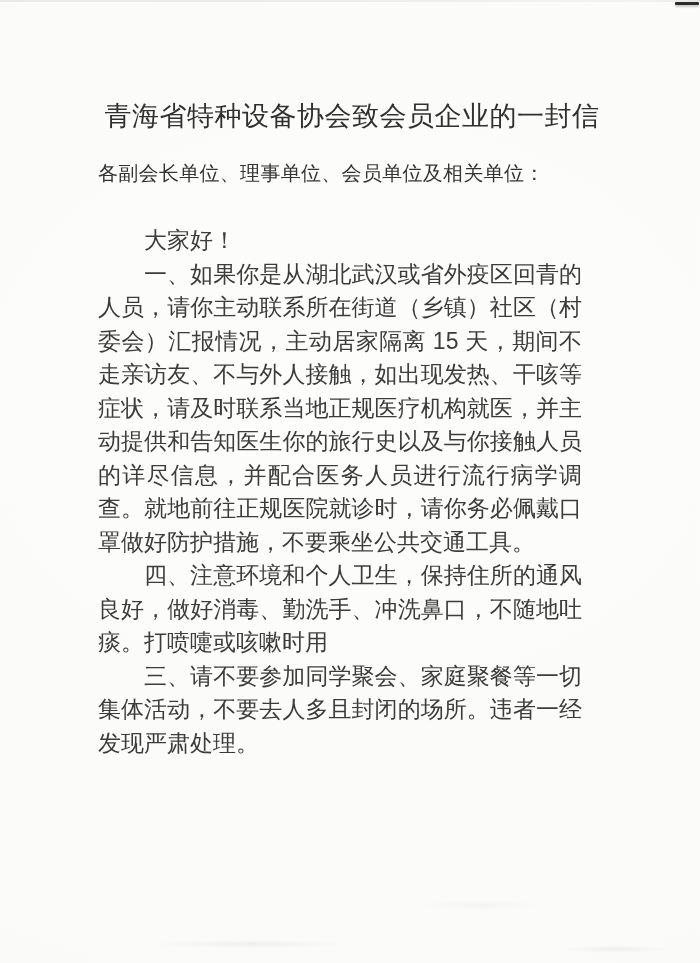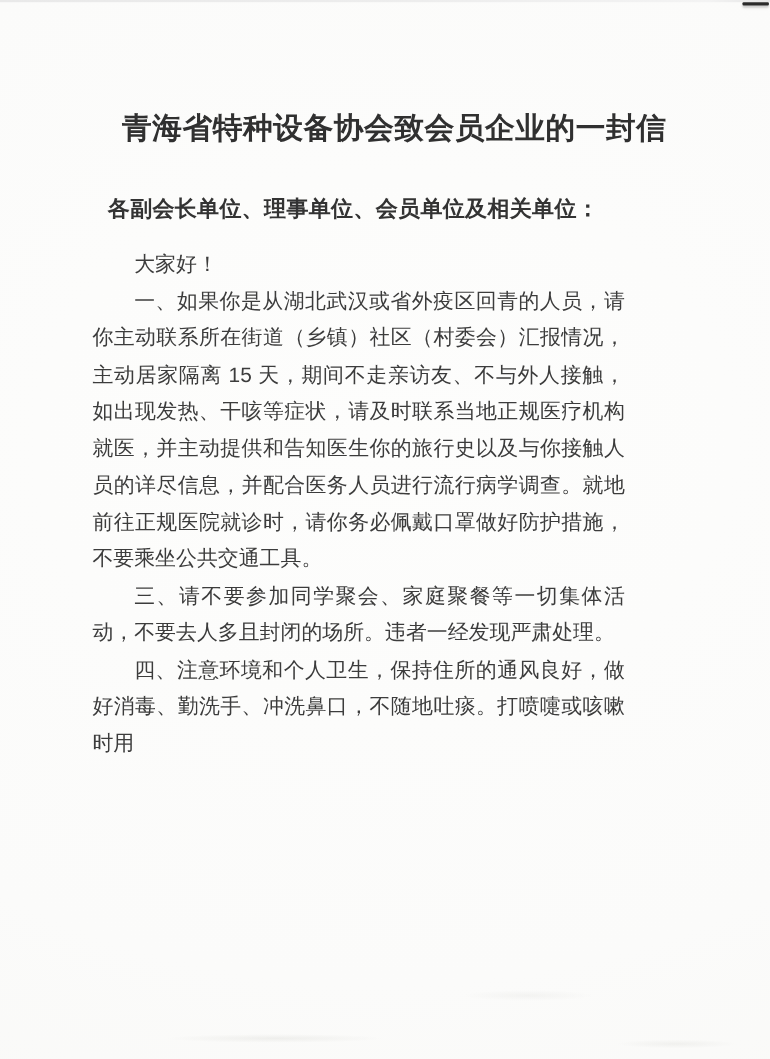--- a/index.html
+++ b/index.html
@@ -35,43 +35,43 @@
     border-radius: 1px;
     box-shadow: 0 2px 2px rgba(140,140,140,0.45);
   }
   .doc-title {
     position: absolute;
     top: 80px;
     left: 98px;
     width: 508px;
     font-family: "Liberation Serif", "DejaVu Serif", serif;
     font-size: 27px;
-    font-weight: 700;
+    font-weight: 400;
     letter-spacing: 0.5px;
     color: #303030;
     white-space: nowrap;
-    text-align: right;
+    text-align: center;
   }
   .doc-salutation {
     position: absolute;
-    top: 176px;
+    top: 160px;
     left: 98px;
     width: 508px;
     font-size: 20px;
-    font-weight: bold;
+    font-weight: normal;
     letter-spacing: 0.3px;
     color: #333333;
     white-space: nowrap;
   }
   .doc-body {
     position: absolute;
     top: 224px;
-    left: 84px;
+    left: 98px;
     width: 484px;
-    font-size: 19px;
+    font-size: 23px;
     line-height: 33.5px;
     color: #3c3c3c;
     text-align: justify;
   }
   .doc-body p {
     margin: 0;
     padding: 0;
     text-indent: 2em;
   }
   
@@ -106,22 +106,22 @@
   <div class="doc-salutation">各副会长单位、理事单位、会员单位及相关单位：</div>
 
   <div class="doc-body">
 
       <p>大家好！</p>
 
 
       <p>一、如果你是从湖北武汉或省外疫区回青的人员，请你主动联系所在街道（乡镇）社区（村委会）汇报情况，主动居家隔离 15 天，期间不走亲访友、不与外人接触，如出现发热、干咳等症状，请及时联系当地正规医疗机构就医，并主动提供和告知医生你的旅行史以及与你接触人员的详尽信息，并配合医务人员进行流行病学调查。就地前往正规医院就诊时，请你务必佩戴口罩做好防护措施，不要乘坐公共交通工具。</p>
 
 
+      <p>四、注意环境和个人卫生，保持住所的通风良好，做好消毒、勤洗手、冲洗鼻口，不随地吐痰。打喷嚏或咳嗽时用</p>
+
       <p>三、请不要参加同学聚会、家庭聚餐等一切集体活动，不要去人多且封闭的场所。违者一经发现严肃处理。</p>
-
-      <p>四、注意环境和个人卫生，保持住所的通风良好，做好消毒、勤洗手、冲洗鼻口，不随地吐痰。打喷嚏或咳嗽时用</p>
     </div>
 
   <div class="scan-noise noise-1"></div>
   <div class="scan-noise noise-2"></div>
   <div class="scan-noise noise-3"></div>
 
 </div>
 
 </body></html>

